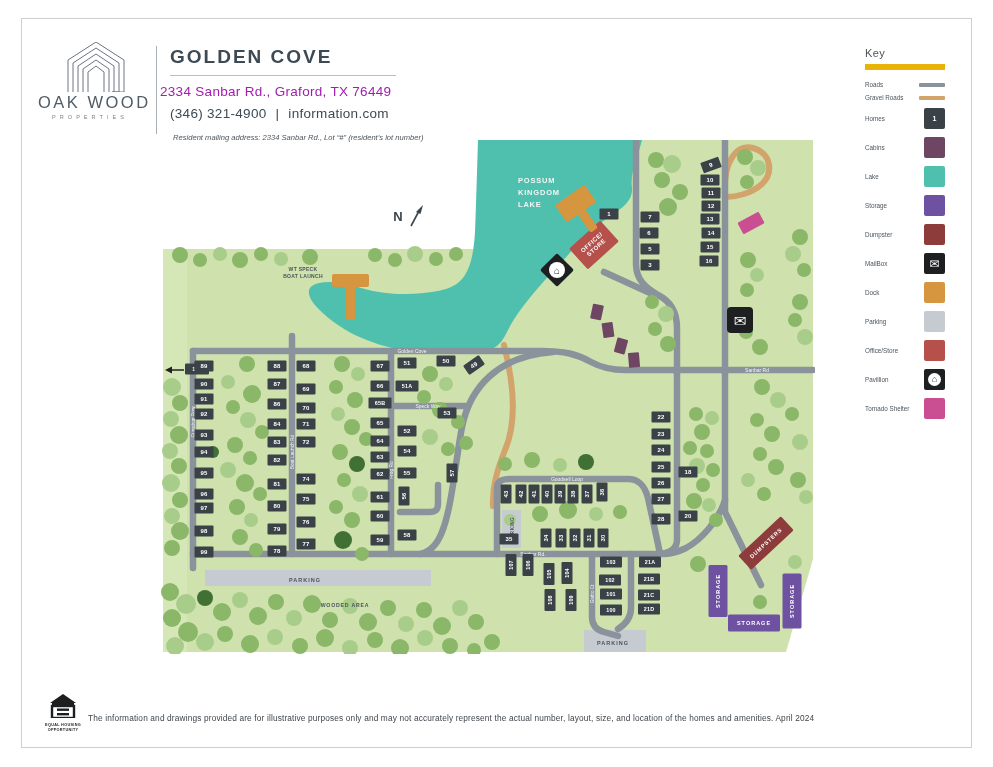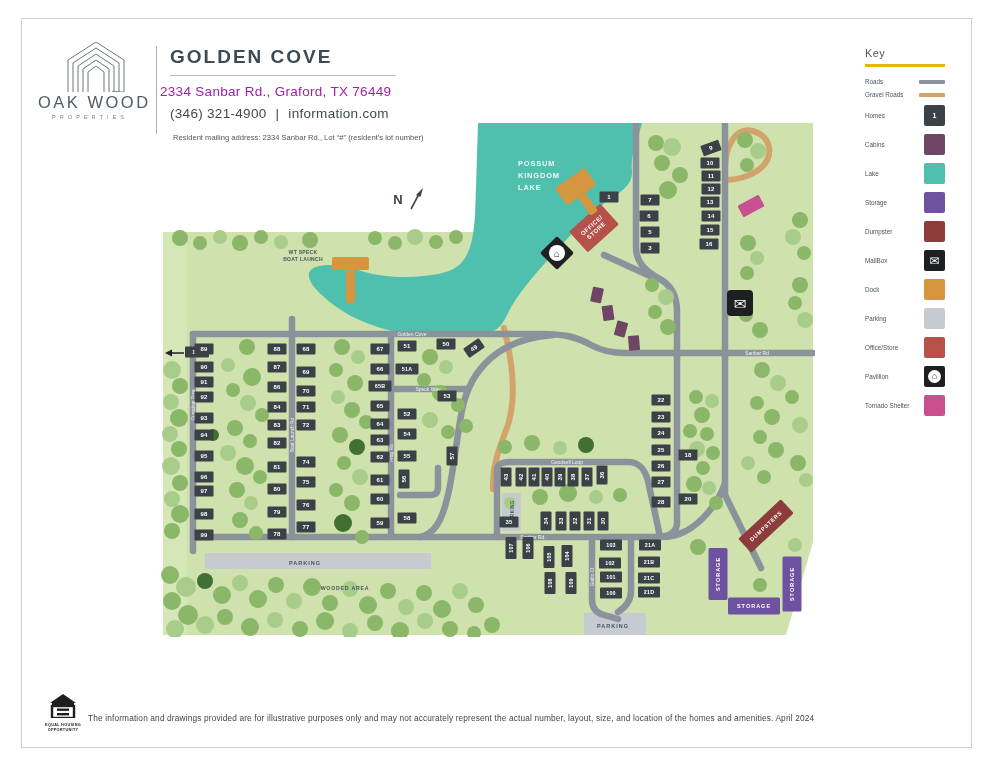--- a/index.html
+++ b/index.html
@@ -9,32 +9,32 @@
   
   .logo{left:54px;top:42px}
   .brand{left:38px;top:93px;width:104px;text-align:center;color:#515c66;font-size:16.5px;letter-spacing:2.5px;white-space:nowrap}
   .brand-sub{left:38px;top:114px;width:104px;text-align:center;color:#7b858d;font-size:5.6px;letter-spacing:4px}
   .vline{left:156px;top:46px;width:1px;height:88px;background:#aab0b5}
   .title{left:170px;top:46px;font-size:19px;font-weight:700;letter-spacing:2px;color:#3d4a54}
   .hr{left:170px;top:75px;width:226px;height:1px;background:#b9bec2}
   .addr{left:160px;top:84px;font-size:13.5px;color:#a21caf;letter-spacing:.3px}
   .phone-line{left:170px;top:106px;font-size:13.5px;color:#3d4a54;letter-spacing:.3px}
   .phone-line .sep{margin:0 9px;color:#3d4a54}
-  .note{left:173px;top:133px;font-size:7.6px;color:#4c565e}
+  .note{left:173px;top:133px;font-size:7.6px;font-style:italic;color:#4c565e}
   
   .key{left:865px;top:47px;width:80px;color:#4a545c}
-  .key-title{font-size:11px;letter-spacing:.4px;border-bottom:3px solid #eab308;padding-bottom:5px;margin-bottom:8px}
+  .key-title{font-size:11px;letter-spacing:.4px;border-bottom:6px solid #eab308;padding-bottom:5px;margin-bottom:8px}
   .key-row{display:flex;align-items:center;justify-content:space-between;height:29px}
   .key-row.thin{height:13px}
   .key-label{font-size:6.3px;line-height:1.2}
   .sw-line{width:26px;height:4px;border-radius:1px;flex:none}
   .sw-sq{width:21px;height:21px;border-radius:2px;flex:none;display:flex;align-items:center;justify-content:center;color:#fff;font-size:7px;font-weight:700}
   .sw-sq .circ{width:13px;height:13px;border-radius:50%;background:#fff;color:#15171a;display:flex;align-items:center;justify-content:center;font-size:9px;line-height:1}
   
-  .map{left:160px;top:123px;width:655px;height:514px}
+  .map{left:160px;top:140px;width:655px;height:514px}
   svg text{font-family:"Liberation Sans","DejaVu Sans",sans-serif}
   
   .eh{left:45px;top:694px;width:36px;text-align:center;color:#1c1e20}
   .eh-text{font-size:3.8px;font-weight:700;letter-spacing:.3px;line-height:1.25;margin-top:1px}
   .disclaimer{left:88px;top:713px;font-size:8.3px;color:#3f464d;letter-spacing:.15px}
 </style>
 </head>
 <body>
 
 <div class="frame abs"></div>

